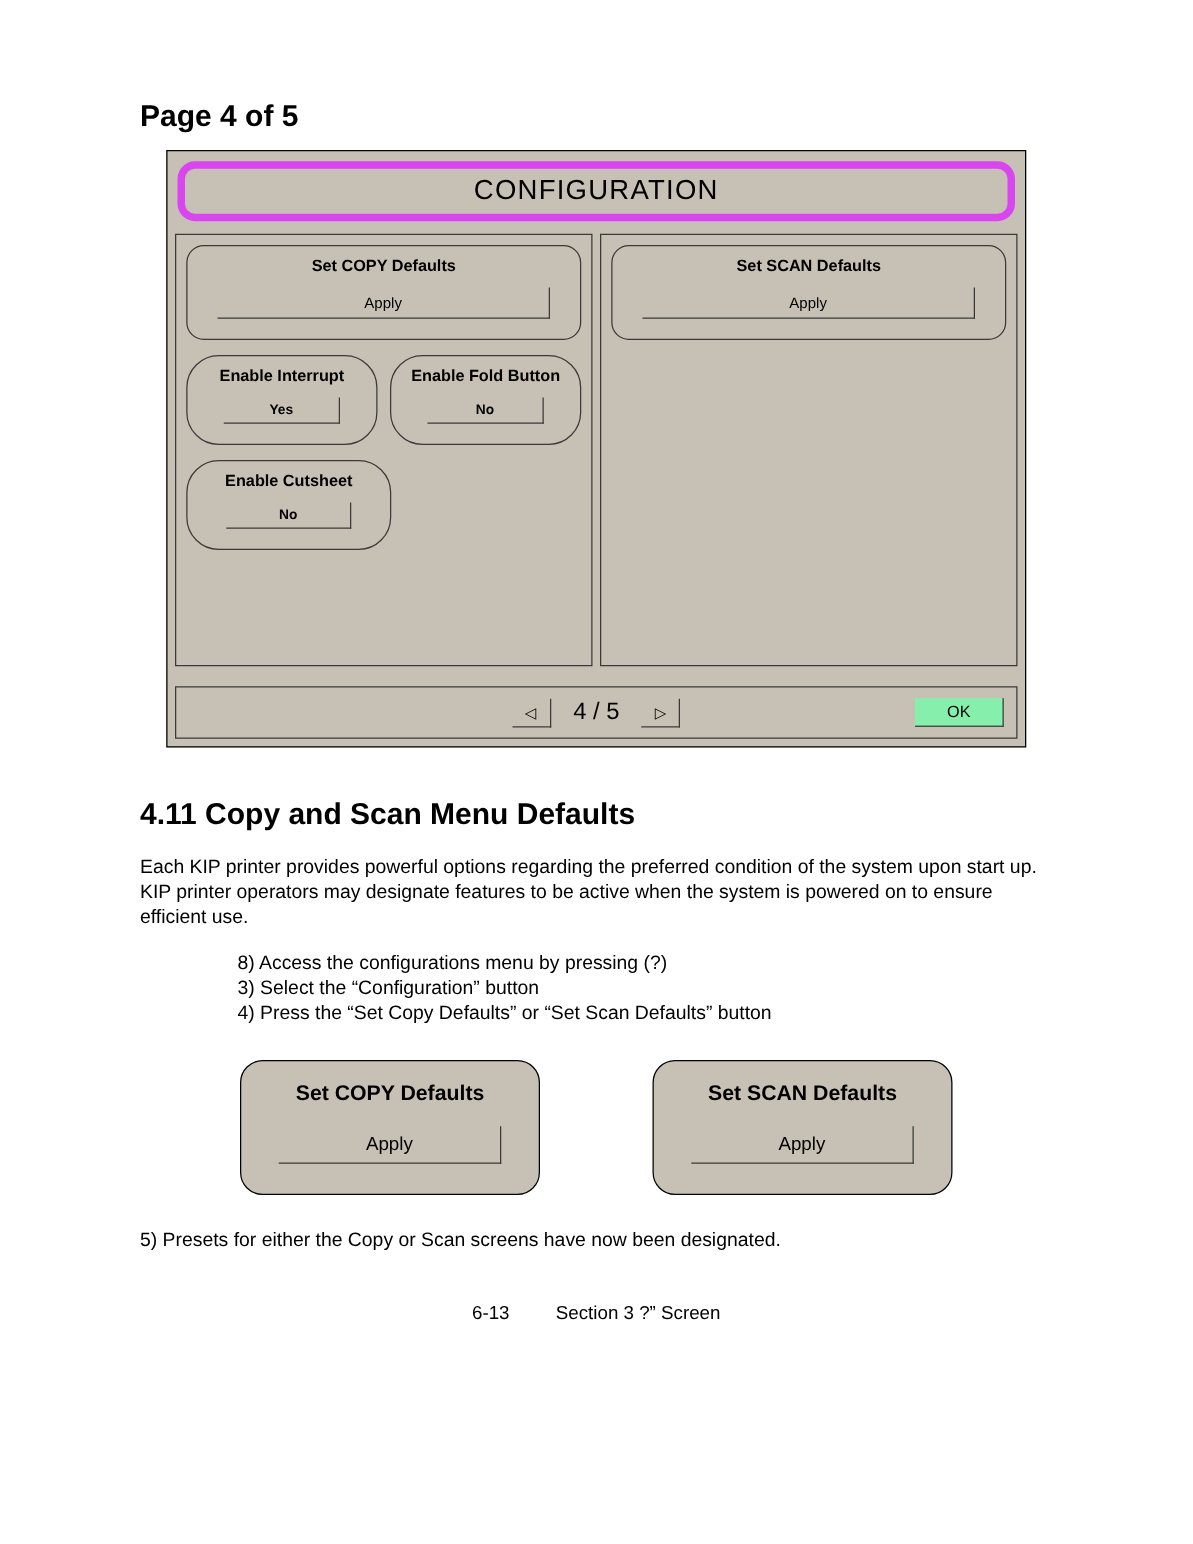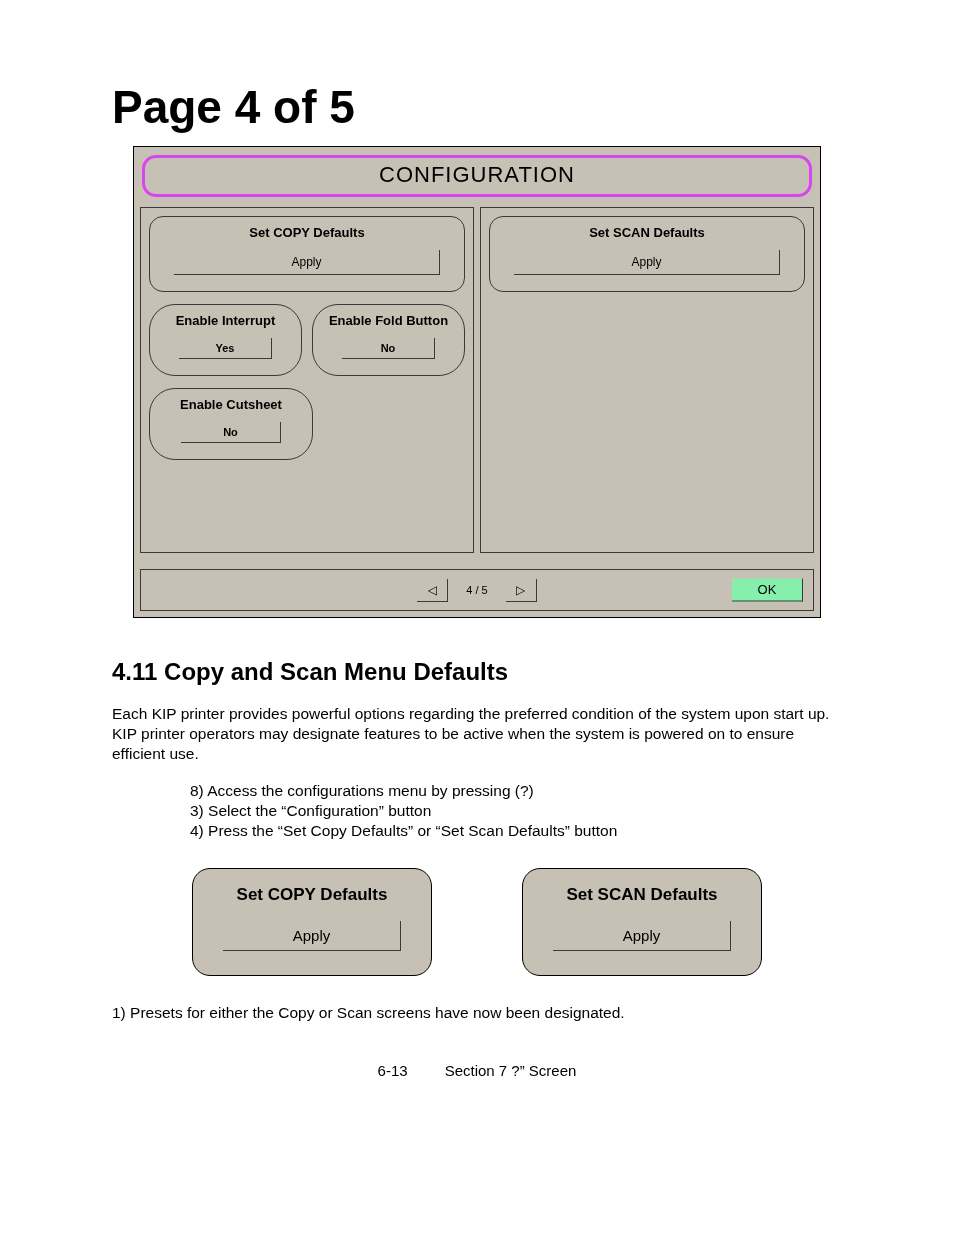--- a/index.html
+++ b/index.html
@@ -10,35 +10,35 @@
     color: #000;
   }
   .page {
     width: 954px;
     min-height: 1235px;
     padding: 80px 112px 40px 112px;
     box-sizing: border-box;
     position: relative;
   }
   .page-heading {
-    font-size: 46px;
+    font-size: 24px;
     font-weight: bold;
     margin: 0 0 12px 0;
   }
   .ui-panel {
     width: 688px;
     margin: 0 auto 40px auto;
     background: #c7c1b5;
     border: 1px solid #000;
     padding: 6px;
     box-sizing: border-box;
   }
   .hdr-box {
     margin: 2px 2px 10px 2px;
-    border: 3px solid #d946ef;
+    border: 6px solid #d946ef;
     border-radius: 14px;
     text-align: center;
     padding: 4px 0 6px 0;
     background: #c7c1b5;
   }
   .hdr-title {
     font-size: 22px;
     letter-spacing: 1px;
     font-family: "Trebuchet MS", Arial, sans-serif;
   }
@@ -121,21 +121,21 @@
     border-top: none;
     border-left: none;
     width: 30px;
     height: 22px;
     text-align: center;
     font-size: 12px;
     line-height: 22px;
     background: #c7c1b5;
   }
   .page-ind {
-    font-size: 11px;
+    font-size: 19px;
     margin: 0 18px;
   }
   .ok-btn {
     position: absolute;
     right: 10px;
     top: 50%;
     transform: translateY(-50%);
     border: 1px solid #3a3a3a;
     border-top: none;
     border-left: none;
@@ -270,20 +270,20 @@
     <div class="big-box">
       <div class="big-label">Set COPY Defaults</div>
       <div class="big-btn">Apply</div>
     </div>
     <div class="big-box">
       <div class="big-label">Set SCAN Defaults</div>
       <div class="big-btn">Apply</div>
     </div>
   </div>
 
-  <p class="step5">1)  Presets for either the Copy or Scan screens have now been designated.</p>
+  <p class="step5">5)  Presets for either the Copy or Scan screens have now been designated.</p>
 
   <div class="footer">
     <span>6-13</span>
-    <span>Section 7     ?” Screen</span>
+    <span>Section 3     ?” Screen</span>
   </div>
 
 </div>
 
 </body></html>

